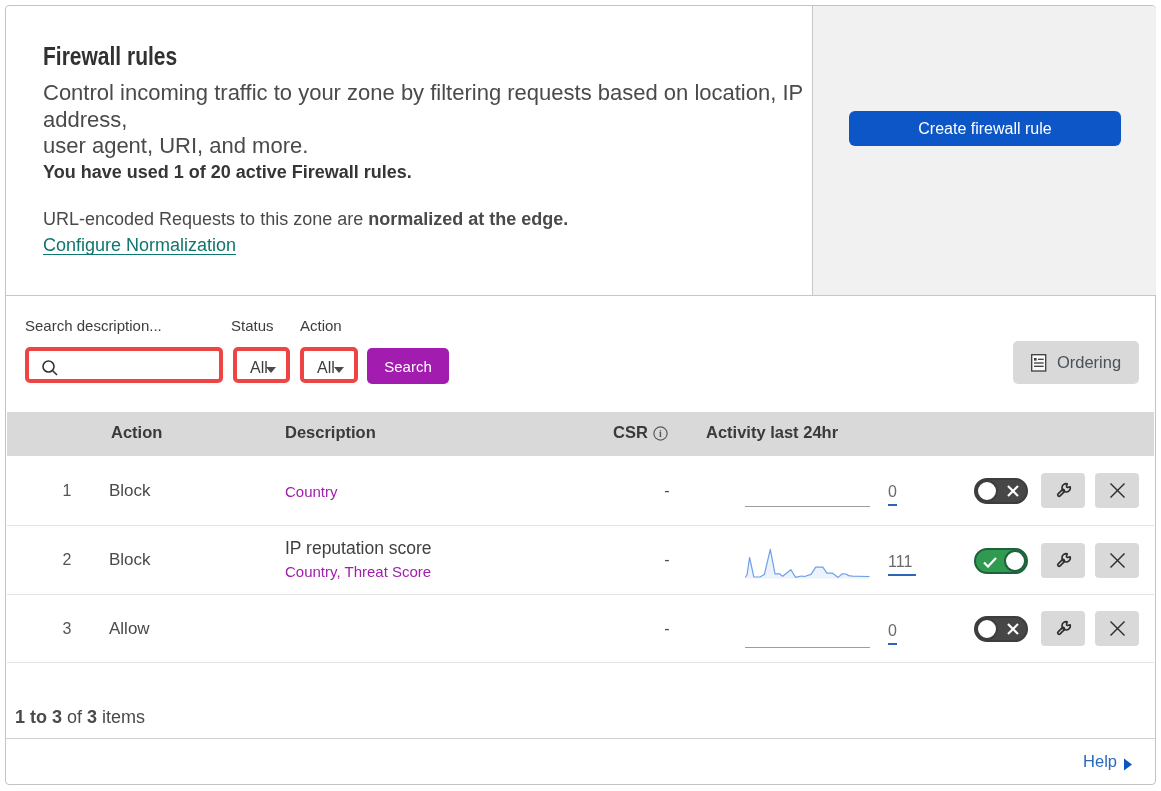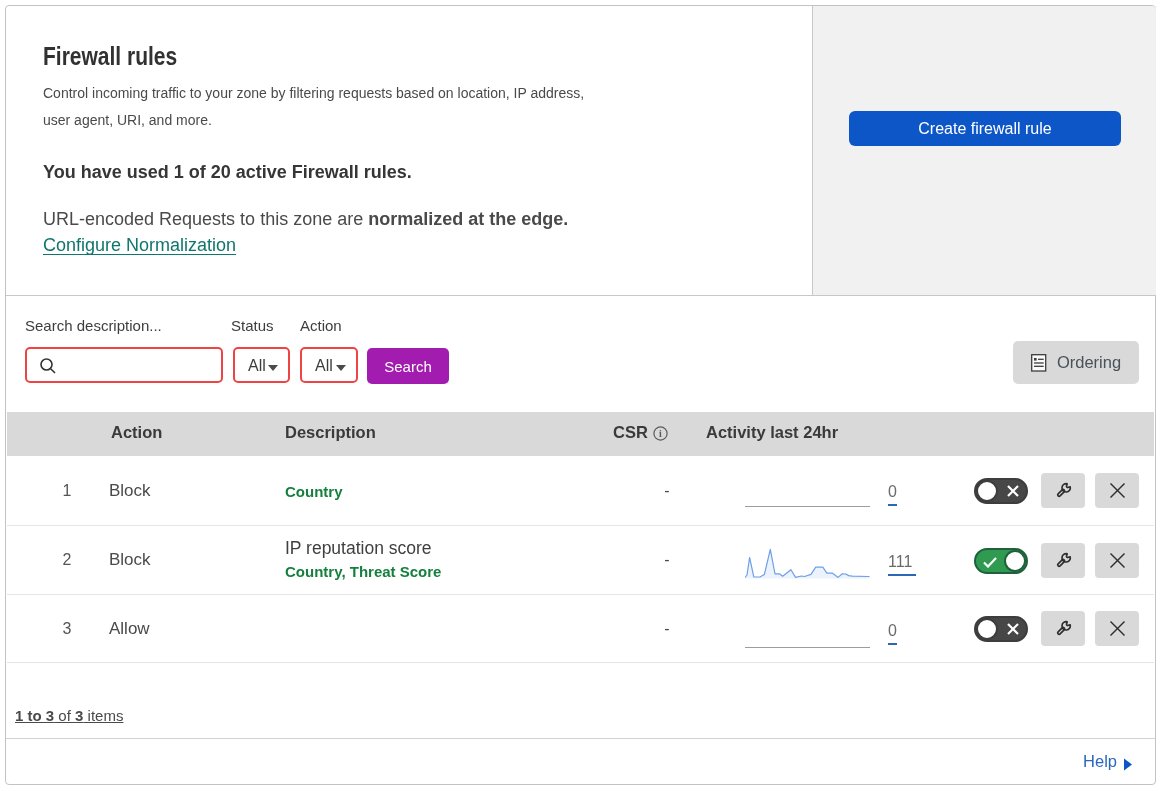--- a/index.html
+++ b/index.html
@@ -9,63 +9,63 @@
     border:1px solid #c3c3c3; border-radius:4px; background:#fff; }
   .graypanel { position:absolute; left:806px; top:0; width:344px; height:289px;
     background:#f1f1f1; border-left:1px solid #c7c7c7; border-top-right-radius:4px; }
   .topline { position:absolute; left:0; top:289px; width:1149px; height:0;
     border-top:1px solid #c7c7c7; }
   .bluebtn { position:absolute; left:843px; width:272px; height:35px;
     background:#0d56c8; border-radius:6px; color:#fff; font-size:16px;
     display:flex; align-items:center; justify-content:center; }
   h1.title { position:absolute; left:37px; top:36px; font-size:21px; font-weight:700; color:#313131;
     transform:scaleY(1.2); transform-origin:top left; }
-  .para { position:absolute; left:37px; top:74px; width:760px; font-size:14px;
+  .para { position:absolute; left:37px; top:74px; width:760px; font-size:22px;
     line-height:26.5px; color:#4a4a4a; }
   .bold1 { position:absolute; left:37px; top:156px; font-size:18px; font-weight:700; color:#363636; }
   .para2 { position:absolute; left:37px; top:203px; font-size:18px; color:#4a4a4a; }
   .cfglink { position:absolute; left:37px; top:229px; font-size:18px; color:#0f766e;
     text-decoration:underline; text-underline-offset:3px; text-decoration-skip-ink:none; }
   .lbl { position:absolute; font-size:15px; color:#3d3d3d; }
-  .inputbox { position:absolute; top:341px; height:36px; border:2px solid #ef4444;
+  .inputbox { position:absolute; top:341px; height:36px; border:4px solid #ef4444;
     border-radius:5px; background:#fff; }
   .ddtext { font-size:16px; color:#3d3d3d; }
   .searchbtn { position:absolute; left:361px; top:342px; width:82px; height:36px;
     background:#a21caf; border-radius:5px; color:#fff; font-size:15px;
     display:flex; align-items:center; justify-content:center; }
   .orderbtn { position:absolute; left:1007px; top:335px; width:126px; height:43px;
     background:#d9d9d9; border-radius:5px; display:flex; align-items:center;
     justify-content:center; gap:10px; font-size:16.5px; color:#49525a; }
   .thead { position:absolute; left:1px; top:406px; width:1147px; height:44px;
     background:#d9d9d9; font-size:16.5px; font-weight:700; color:#3a3a3a; }
   .thead span { top:11px; }
   .row { position:absolute; left:1px; width:1147px; height:70px;
     border-bottom:1px solid #e4e4e4; }
   .rnum { position:absolute; left:45px; width:30px; text-align:center; font-size:16px; color:#555;
     top:50%; transform:translateY(-50%); }
   .ract { position:absolute; left:102px; font-size:17px; color:#4a4a4a;
     top:50%; transform:translateY(-50%); }
   .rdesc { position:absolute; left:278px; top:50%; transform:translateY(-52%); }
   .rdesc .t1 { font-size:17.5px; color:#3f3f3f; line-height:22px; }
-  .rdesc .t2 { font-size:15px; color:#15803d; line-height:20px; margin-top:3px;font-weight:bold; }
+  .rdesc .t2 { font-size:15px; color:#a21caf; line-height:20px; margin-top:3px; }
   .rcsr { position:absolute; left:650px; width:20px; text-align:center; font-size:16px;
     color:#4a4a4a; top:50%; transform:translateY(-50%); }
   .rnumlink { position:absolute; left:881px; top:27px;
     font-size:16px; color:#6a6a6a; border-bottom:2px solid #2d66b4; padding-bottom:3px; }
   .flat { position:absolute; left:738px; width:125px; height:0; border-top:1px solid #9d9d9d; }
   .toggle { position:absolute; left:967px; width:54px; height:26px; border-radius:13px; }
   .toggle.off { background:#474747; border:2px solid #3d3d3d; }
   .toggle.on { background:#2f9a50; border:2px solid #1f613c; }
   .knob { position:absolute; top:50%; transform:translateY(-50%); width:22px; height:22px;
     border-radius:50%; background:#fff; }
   .toggle.off .knob { left:0px; border:2px solid #3d3d3d; }
   .toggle.on .knob { right:0px; border:2px solid #1f613c; }
   .sqbtn { position:absolute; width:44px; height:35px; background:#d9d9d9;
     border-radius:4px; display:flex; align-items:center; justify-content:center; }
-  .footitems { position:absolute; left:9px; top:701px; font-size:15px; color:#4a4a4a;text-decoration:underline; }
+  .footitems { position:absolute; left:9px; top:701px; font-size:18px; color:#4a4a4a; }
   .footline { position:absolute; left:0; top:732px; width:1149px; border-top:1px solid #d2d2d2; }
   .helplink { position:absolute; right:22px; top:746px; font-size:16.5px; color:#2b68bd;
     display:flex; align-items:flex-end; gap:6px; }
 </style>
 </head>
 <body>
 <div class="card">
   <div class="graypanel"></div>
   <div class="topline"></div>
 

